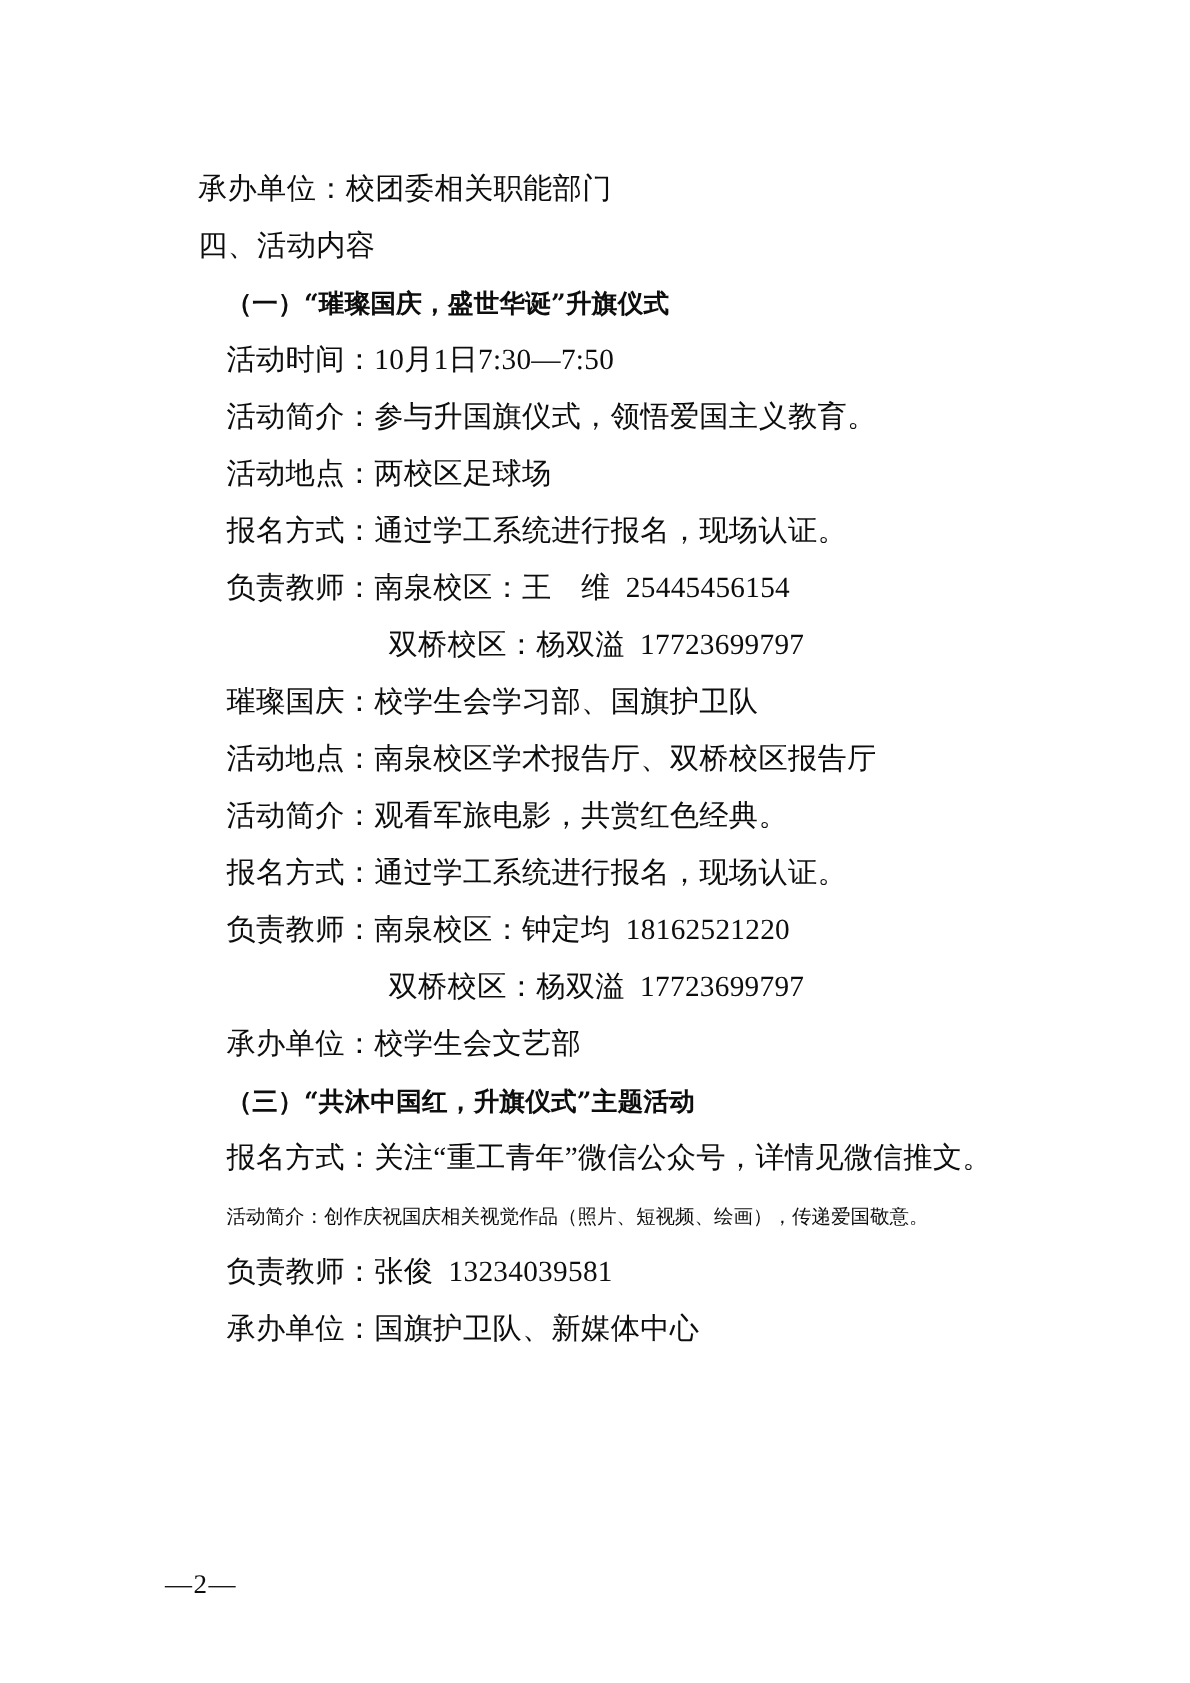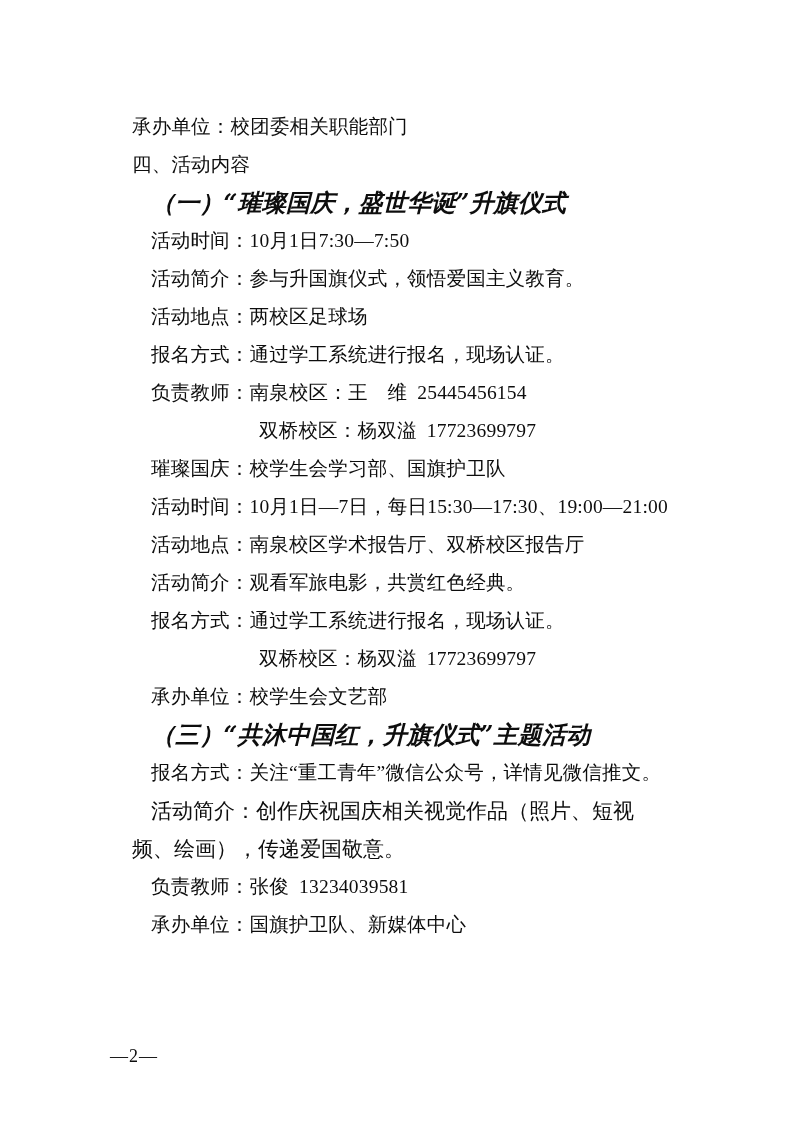--- a/index.html
+++ b/index.html
@@ -43,29 +43,28 @@
   }
   .indent-teacher {
     padding-left: 19px;
   }
   .teacher-second {
     padding-left: 127px;
   }
   .heading {
     font-family: "DejaVu Serif", "Liberation Serif", serif;
     font-weight: bold;
-    font-size: 24px;
+    font-size: 17px;
     line-height: 38px;
     padding-left: 19px;
     letter-spacing: 0.2px;
     white-space: pre;
-    font-style: italic;
   }
   .wrap-line {
-    font-size: 21px;
+    font-size: 13px;
     line-height: 38px;
     white-space: normal;
   }
   .wrap-line .first {
     padding-left: 19px;
   }
   .footer {
     position: absolute;
     left: 110px;
     top: 1046px;
@@ -89,24 +88,24 @@
 
     <div class="line indent2">活动时间：10月1日7:30—7:50</div>
     <div class="line indent2">活动简介：参与升国旗仪式，领悟爱国主义教育。</div>
     <div class="line indent2">活动地点：两校区足球场</div>
     <div class="line indent2">报名方式：通过学工系统进行报名，现场认证。</div>
     <div class="line indent-teacher">负责教师：南泉校区：王　维  25445456154</div>
     <div class="line teacher-second">双桥校区：杨双溢  17723699797</div>
     <div class="line indent2">璀璨国庆：校学生会学习部、国旗护卫队</div>
 
 
-    <div class="line indent2">活动时间：10月1日—7日，每日15:30—17:30、19:00—21:00</div>
     <div class="line indent2">活动地点：南泉校区学术报告厅、双桥校区报告厅</div>
     <div class="line indent2">活动简介：观看军旅电影，共赏红色经典。</div>
     <div class="line indent2">报名方式：通过学工系统进行报名，现场认证。</div>
+    <div class="line indent-teacher">负责教师：南泉校区：钟定均  18162521220</div>
     <div class="line teacher-second">双桥校区：杨双溢  17723699797</div>
     <div class="line indent2">承办单位：校学生会文艺部</div>
 
     <div class="heading">（三）“共沐中国红，升旗仪式”主题活动</div>
 
     <div class="line indent2">报名方式：关注“重工青年”微信公众号，详情见微信推文。</div>
     <div class="wrap-line"><span class="first">活动简介：创作庆祝国庆相关视觉作品（照片、短视频、绘画），传递爱国敬意。</span></div>
     <div class="line indent2">负责教师：张俊  13234039581</div>
     <div class="line indent2">承办单位：国旗护卫队、新媒体中心</div>
 

